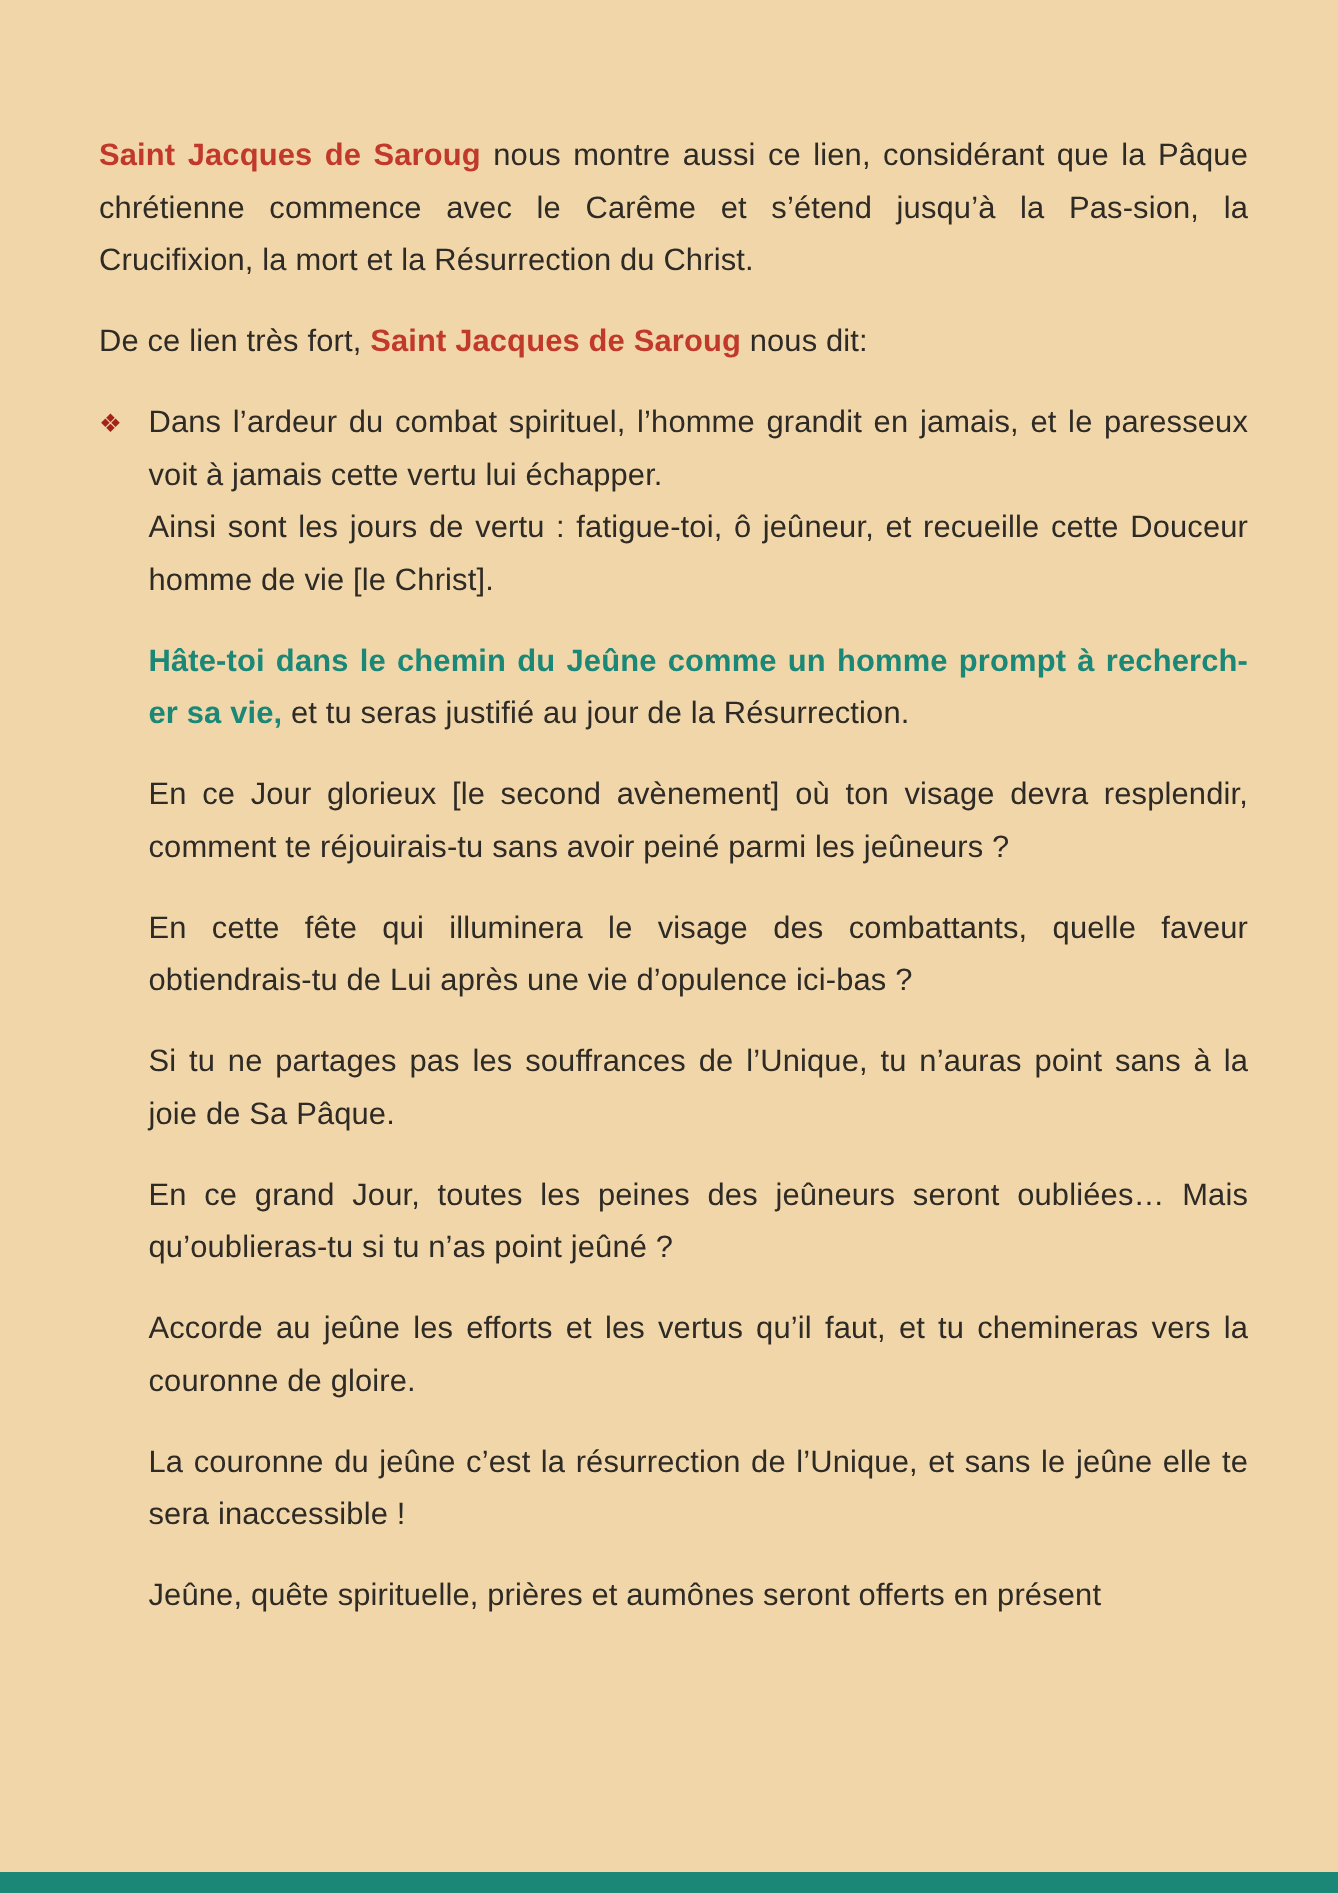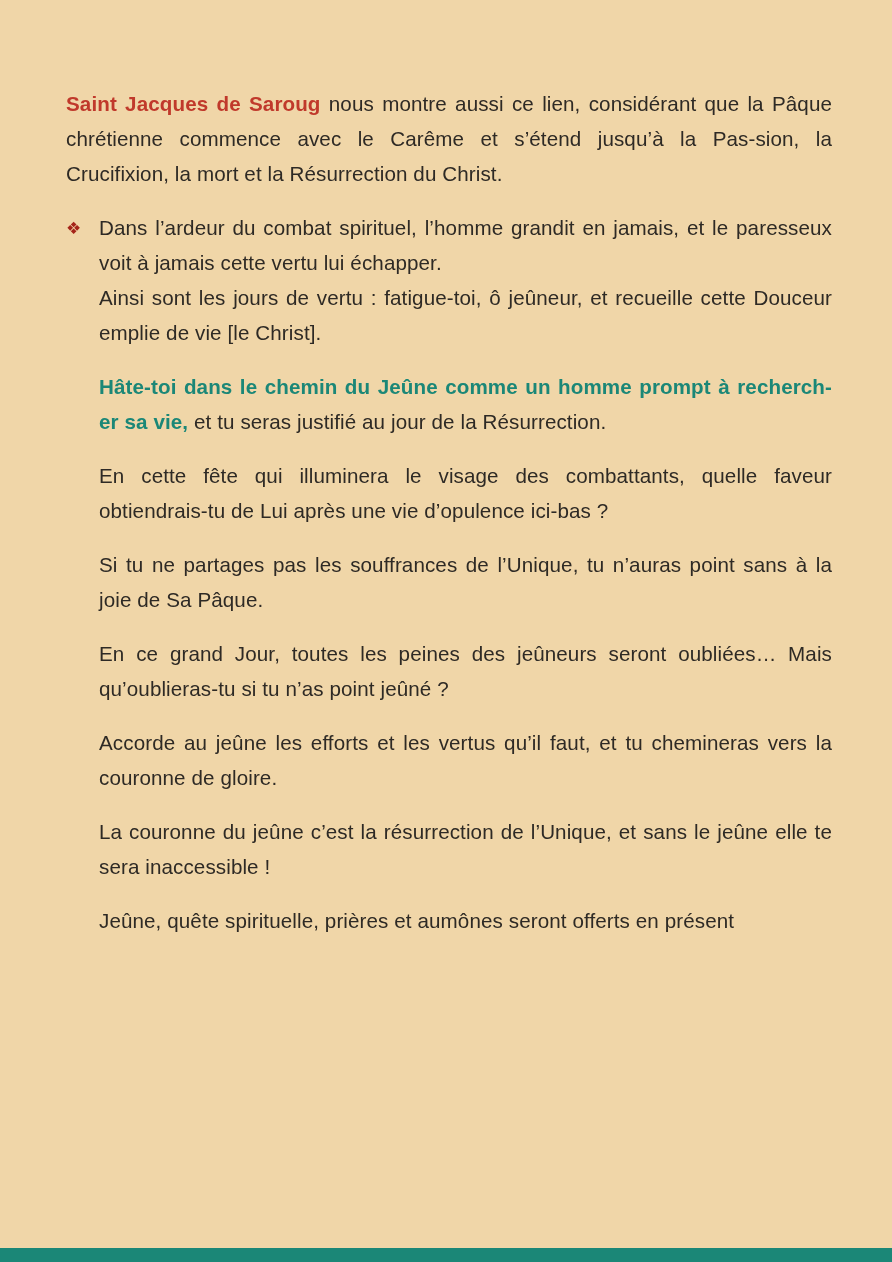--- a/index.html
+++ b/index.html
@@ -91,30 +91,32 @@
 </head>
 <body>
 
 <div class="page">
 
   <div class="content">
 
     <p class="para"><span class="red">Saint Jacques de Saroug</span><span> nous montre aussi ce lien, considérant que la Pâque chrétienne commence avec le Carême et s’étend jusqu’à la Pas-sion, la Crucifixion, la mort et la Résurrection du Christ.</span></p>
 
 
+    <p class="para nojust"><span>De ce lien très fort, </span><span class="red">Saint Jacques de Saroug</span><span> nous dit:</span></p>
 
     <div class="bullet-block">
       <span class="bullet-mark">❖</span>
       <p class="para">Dans l’ardeur du combat spirituel, l’homme grandit en jamais, et le paresseux voit à jamais cette vertu lui échapper.</p>
     </div>
 
-    <p class="para sub">Ainsi sont les jours de vertu : fatigue-toi, ô jeûneur, et recueille cette Douceur emplie de vie [le Christ].</p>
+    <p class="para sub">Ainsi sont les jours de vertu : fatigue-toi, ô jeûneur, et recueille cette Douceur homme de vie [le Christ].</p>
 
     <p class="para sub"><span class="teal">Hâte-toi dans le chemin du Jeûne comme un homme prompt à recherch-er sa vie,</span><span> et tu seras justifié au jour de la Résurrection.</span></p>
 
+    <p class="para sub">En ce Jour glorieux [le second avènement] où ton visage devra resplendir, comment te réjouirais-tu sans avoir peiné parmi les jeûneurs ?</p>
     <p class="para sub">En cette fête qui illuminera le visage des combattants, quelle faveur obtiendrais-tu de Lui après une vie d’opulence ici-bas ?</p>
     <p class="para sub">Si tu ne partages pas les souffrances de l’Unique, tu n’auras point sans à la joie de Sa Pâque.</p>
     <p class="para sub">En ce grand Jour, toutes les peines des jeûneurs seront oubliées… Mais qu’oublieras-tu si tu n’as point jeûné ?</p>
     <p class="para sub">Accorde au jeûne les efforts et les vertus qu’il faut, et tu chemineras vers la couronne de gloire.</p>
     <p class="para sub">La couronne du jeûne c’est la résurrection de l’Unique, et sans le jeûne elle te sera inaccessible !</p>
     <p class="para sub nojust">Jeûne, quête spirituelle, prières et aumônes seront offerts en présent</p>
 
   </div>
 
   <div class="bottom-band"></div>

